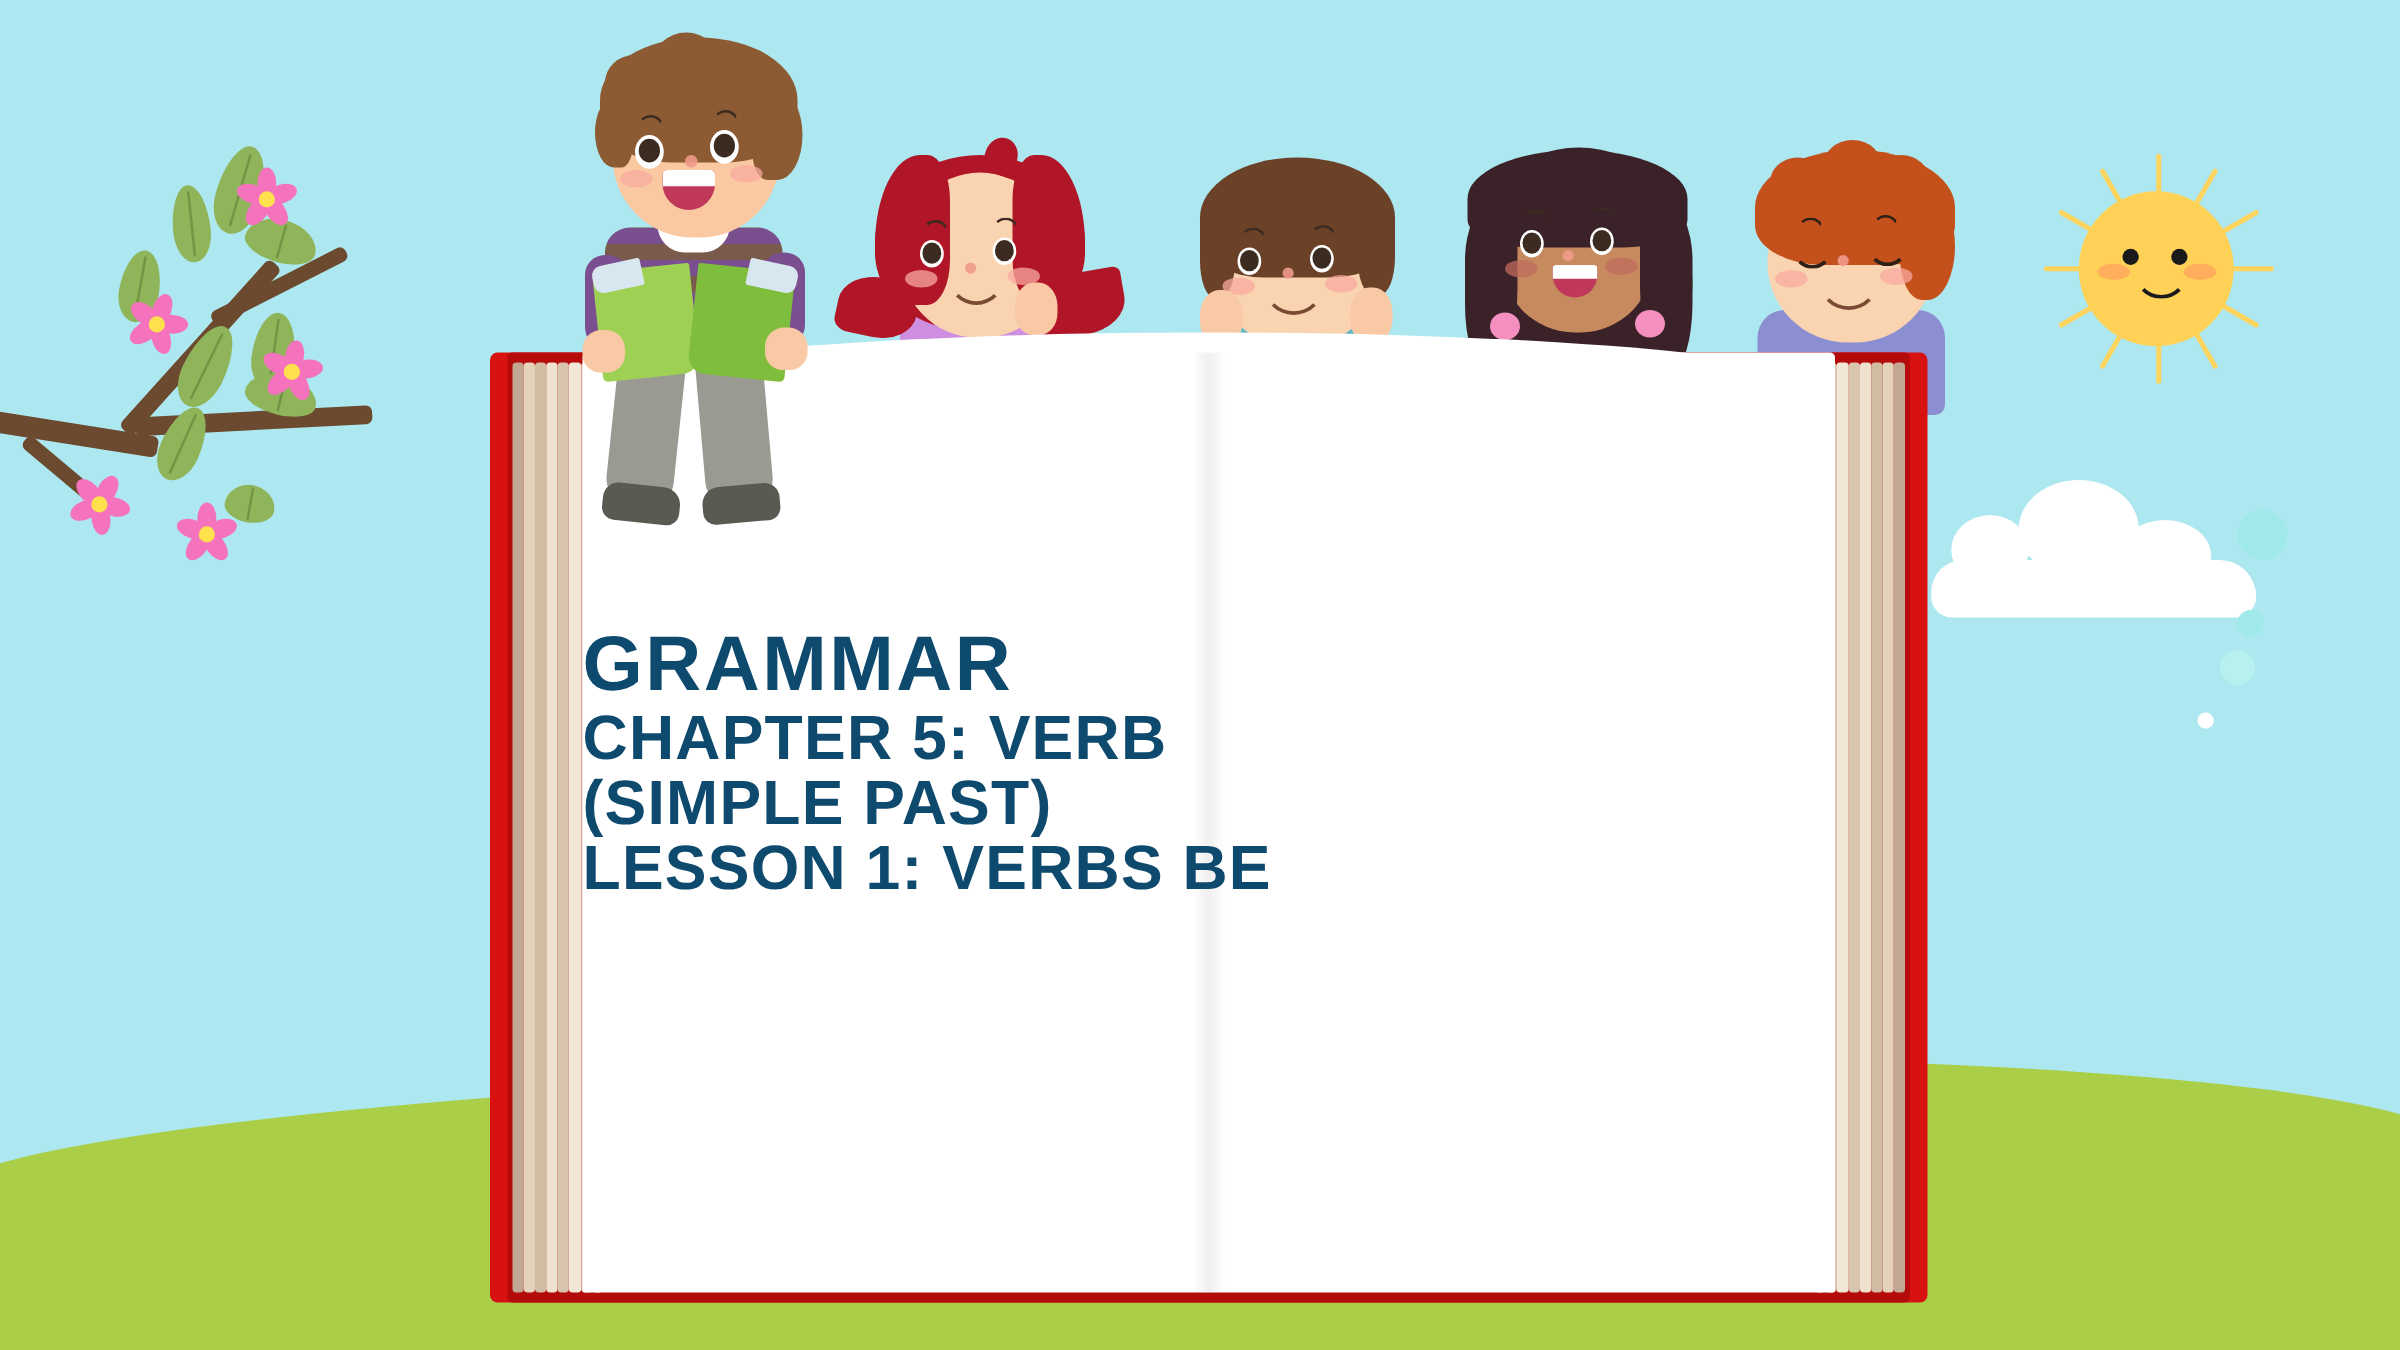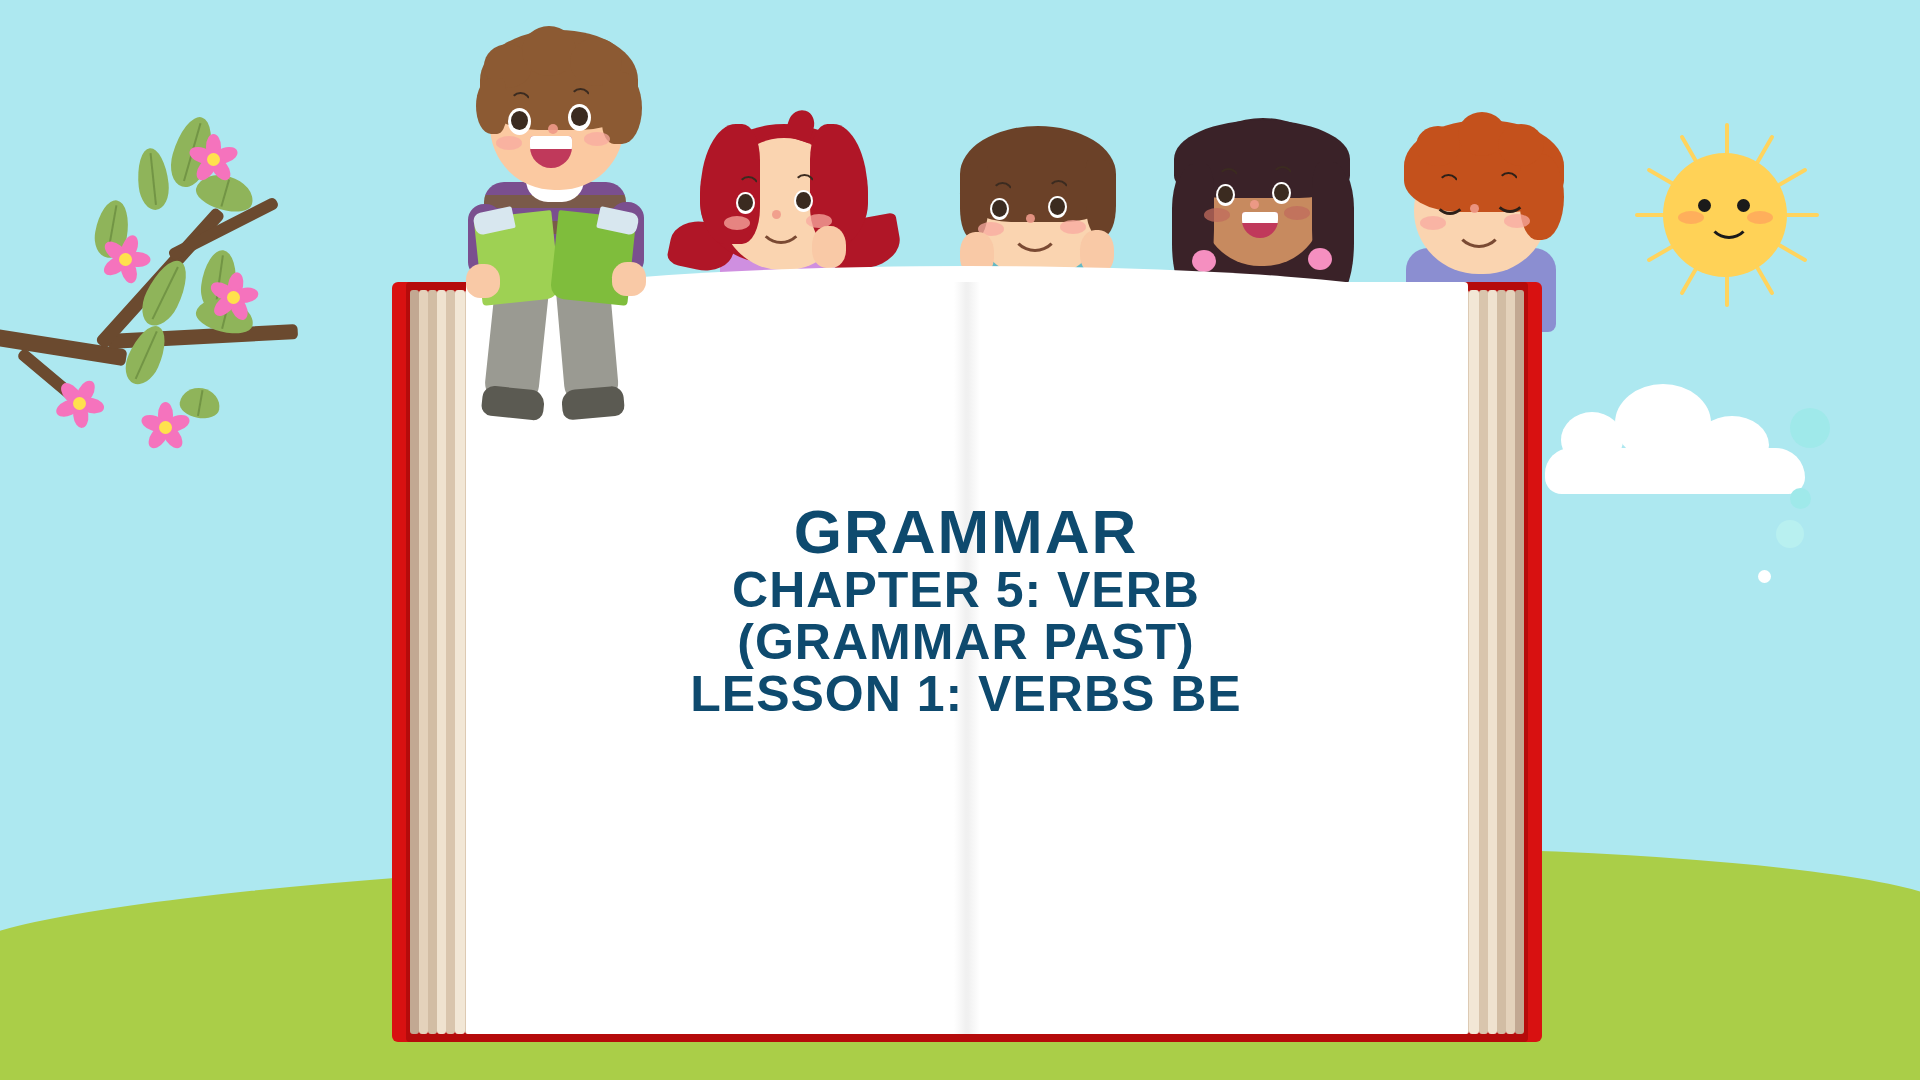--- a/index.html
+++ b/index.html
@@ -214,21 +214,21 @@
     width: 1002px; height: 46px;
     background: #ffffff;
     border-radius: 50% 50% 0 0 / 100% 100% 0 0;
   }
   
   .title-block {
     position: absolute;
     left: 466px;
     top: 500px;
     width: 1000px;
-    text-align: center;
+    text-align: left;
     color: #0e4a6e;
     font-weight: 700;
     letter-spacing: 0.5px;
     line-height: 1.04;
   }
   .t-main {
     font-size: 62px;
     letter-spacing: 2px;
   }
   .t-line { font-size: 50px; letter-spacing: 1px; }
@@ -579,17 +579,17 @@
     </div>
 
     <div class="page-main"></div>
     <div class="page-top-curve"></div>
     <div class="page-shadow-mid"></div>
   </div>
 
   <div class="title-block" style="z-index:7;">
     <div class="t-main">GRAMMAR</div>
     <div class="t-line">CHAPTER 5: VERB</div>
-    <div class="t-line">(GRAMMAR PAST)</div>
+    <div class="t-line">(SIMPLE PAST)</div>
     <div class="t-line">LESSON 1: VERBS BE</div>
   </div>
 
 </div>
 
 </body></html>

